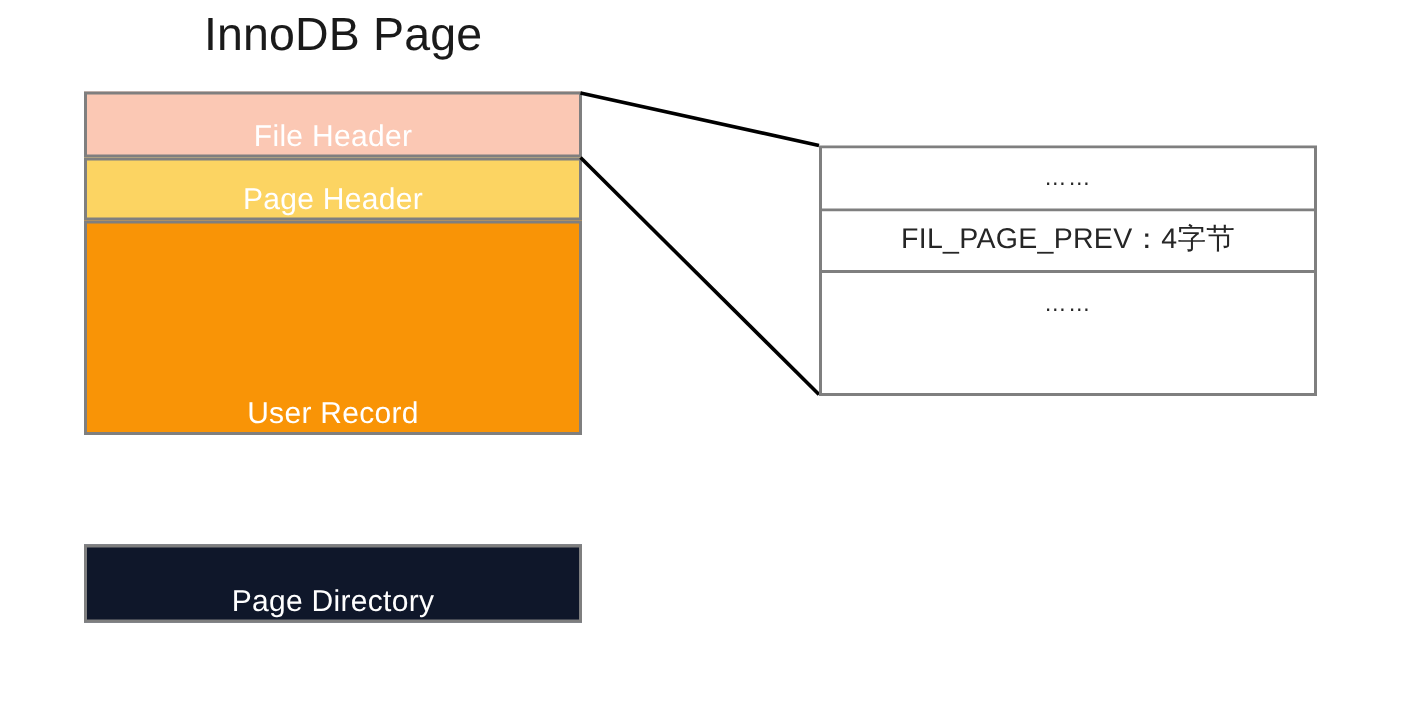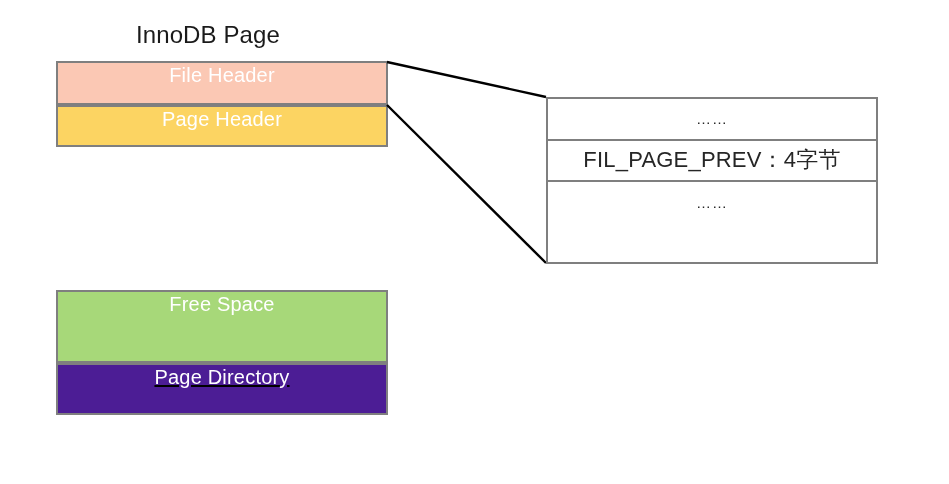--- a/index.html
+++ b/index.html
@@ -15,22 +15,22 @@
     width: 949px;
     height: 484px;
     background: #ffffff;
     overflow: hidden;
   }
 
   
   .diagram-title {
     position: absolute;
     left: 136px;
-    top: 19px;
-    font-size: 24px;
+    top: 7px;
+    font-size: 31px;
     line-height: 32px;
     color: #1a1a1a;
     letter-spacing: 0.1px;
     white-space: nowrap;
     text-align: right;
   }
 
   
   #page-stack {
     position: absolute;
@@ -39,21 +39,21 @@
     width: 332px;
     height: 396px;
   }
   .band {
     position: absolute;
     left: 0;
     width: 332px;
     box-sizing: border-box;
     border: 2px solid #7f7f7f;
     display: flex;
-    align-items: flex-start;
+    align-items: flex-end;
     justify-content: center;
   }
   .band + .band { border-top-width: 2px; }
   .band-label {
     color: #ffffff;
     font-size: 20px;
     line-height: 24px;
     white-space: nowrap;
     letter-spacing: 0.2px;
   }
@@ -83,21 +83,21 @@
     box-sizing: border-box;
     height: 41.5px;
     display: flex;
     align-items: center;
     justify-content: center;
     border-bottom: 2px solid #7f7f7f;
     background: #ffffff;
   }
   .detail-row:last-child { border-bottom: none; }
   .detail-text {
-    font-size: 22px;
+    font-size: 19px;
     line-height: 22px;
     color: #262626;
     white-space: nowrap;
     letter-spacing: 0.2px;
   }
   .detail-text.ellipsis {
     font-size: 15px;
     letter-spacing: 1px;
   }
 </style>
@@ -108,24 +108,24 @@
 
   <div class="diagram-title" style="color: rgb(26, 26, 26);">InnoDB Page</div>
 
   <div id="page-stack">
     <div class="band" style="top: 0px; height: 44px; background: rgb(251, 200, 180); border-color: rgb(127, 127, 127);">
       <span class="band-label" style="color: rgb(255, 255, 255);">File Header</span>
     </div>
     <div class="band" style="top: 44px; height: 42px; background: rgb(252, 212, 98); border-color: rgb(127, 127, 127);">
       <span class="band-label" style="color: rgb(255, 255, 255);">Page Header</span>
     </div>
-    <div class="band" style="top: 229px; height: 73px; background: rgb(167, 216, 121); border-color: rgb(127, 127, 127);">
-      <span class="band-label" style="color: rgb(255, 255, 255);">Free Space</span>
+    <div class="band" style="top: 86px; height: 143px; background: rgb(249, 148, 6); border-color: rgb(127, 127, 127);">
+      <span class="band-label" style="color: rgb(255, 255, 255);">User Record</span>
     </div>
-    <div class="band" style="top: 302px; height: 52px; background: #4c1d95; border-color: rgb(127, 127, 127); text-decoration: underline;">
+    <div class="band" style="top: 302px; height: 52px; background: #0f172a; border-color: rgb(127, 127, 127);">
       <span class="band-label" style="color: rgb(255, 255, 255);">Page Directory</span>
     </div>
   </div>
 
   <svg id="connectors" viewBox="0 0 949 484" width="949" height="484">
     <line x1="387" y1="62" x2="546" y2="97" stroke="#000000" stroke-width="2.4"></line>
     <line x1="387" y1="105" x2="546" y2="263" stroke="#000000" stroke-width="2.4"></line>
   </svg>
 
   <div id="detail-table" style="border-color: rgb(127, 127, 127);">

